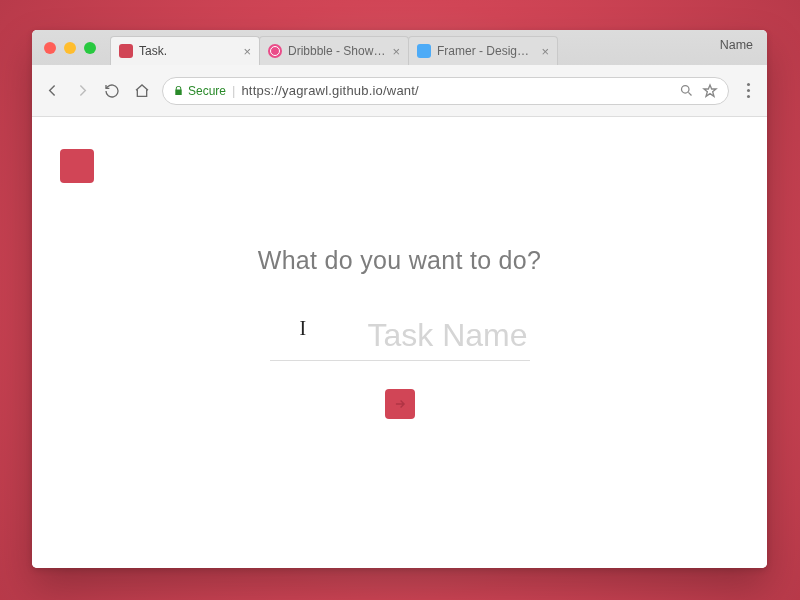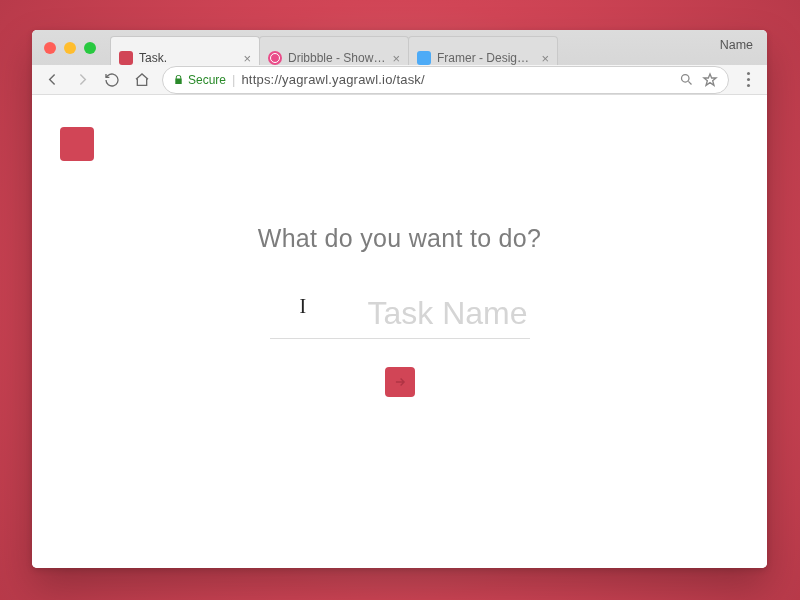--- a/index.html
+++ b/index.html
@@ -26,40 +26,40 @@
     .traffic-lights { position: absolute; left: 12px; top: 12px; display: flex; gap: 8px; }
     .tl { width: 12px; height: 12px; border-radius: 50%; }
     .tl.red { background: #ff5e57; }
     .tl.yellow { background: #ffbd2e; }
     .tl.green { background: #28c940; }
     .tab {
       height: 29px; width: 150px;
       background: #f3f3f3;
       border-radius: 4px 4px 0 0;
       border: 1px solid #c9c9c9; border-bottom: none;
-      display: flex; align-items: flex-end; gap: 6px;
+      display: flex; align-items: center; gap: 6px;
       padding: 0 8px; margin-right: -1px;
       font-size: 12px; color: #444;
       position: relative; cursor: default;
     }
     .tab.inactive { background: #dedede; color: #666; }
     .tab .close { margin-left: auto; color: #878787; font-size: 13px; line-height: 1; }
     .tab-fav { width: 14px; height: 14px; border-radius: 3px; flex-shrink: 0; display:flex;align-items:center;justify-content:center;}
     .fav-task { background: #d14556; }
     .fav-dribbble { background:#ea4c89; border-radius:50%; position:relative;}
     .fav-dribbble::after{content:"";position:absolute;inset:2px;border:1px solid #fff;border-radius:50%;}
     .fav-framer { background:#4dabf7; }
     .tab .title { white-space: nowrap; overflow:hidden; text-overflow:ellipsis; flex:1; }
     .profile-name {
       position: absolute; right: 14px; top: 8px;
       font-size: 12.5px; color: #555;
     }
     
     .toolbar {
-      height: 30px; background: #f5f5f5; border-bottom: 1px solid #ddd;
+      height: 52px; background: #f5f5f5; border-bottom: 1px solid #ddd;
       display: flex; align-items: center; gap: 10px; padding: 0 10px;
     }
     .nav-btn { width: 20px; height: 20px; display:flex;align-items:center;justify-content:center; color:#7a7a7a; cursor:pointer;}
     .addr-bar {
       flex: 1; height: 28px; background: #fff; border: 1px solid #d0d0d0;
       border-radius: 14px; display: flex; align-items: center;
       padding: 0 10px; gap: 6px; font-size: 13px; color: #333;
     }
     .secure { display:flex; align-items:center; gap:4px; color:#2a8a2a; font-size:12px;}
     .secure svg { width:11px; height:11px; }
@@ -158,21 +158,21 @@
     </div>
 
     <div class="addr-bar">
       <div class="secure">
         <svg viewBox="0 0 24 24">
             <path fill="#2a8a2a" d="M6 10V8a6 6 0 1 1 12 0v2h1v12H5V10h1zm2 0h8V8a4 4 0 1 0-8 0v2z"></path>
           </svg>
         <span>Secure</span>
       </div>
       <span style="color:#ccc">|</span>
-      <span class="addr-url">https://yagrawl.yagrawl.io/task/</span>
+      <span class="addr-url">https://yagrawl.github.io/want/</span>
       <div class="addr-right">
         <svg viewBox="0 0 24 24" width="15" height="15" fill="none" stroke="#888" stroke-width="2">
             <circle cx="10" cy="10" r="6"></circle>
             <path d="M20 20l-5-5"></path>
           </svg>
         <svg viewBox="0 0 24 24" width="16" height="16" fill="none" stroke="#888" stroke-width="2">
             <path d="M12 3l2.5 6H21l-5 4 2 7-6-4-6 4 2-7-5-4h6.5z"></path>
           </svg>
       </div>
     </div>

